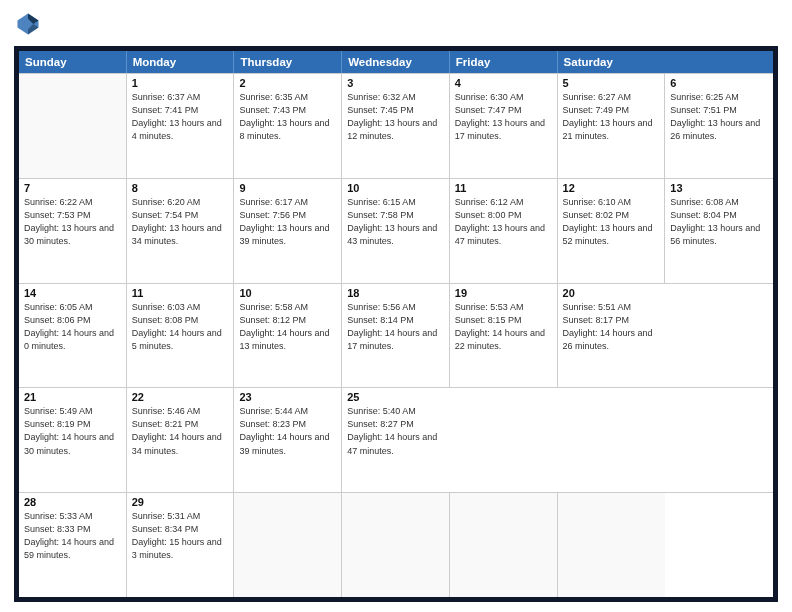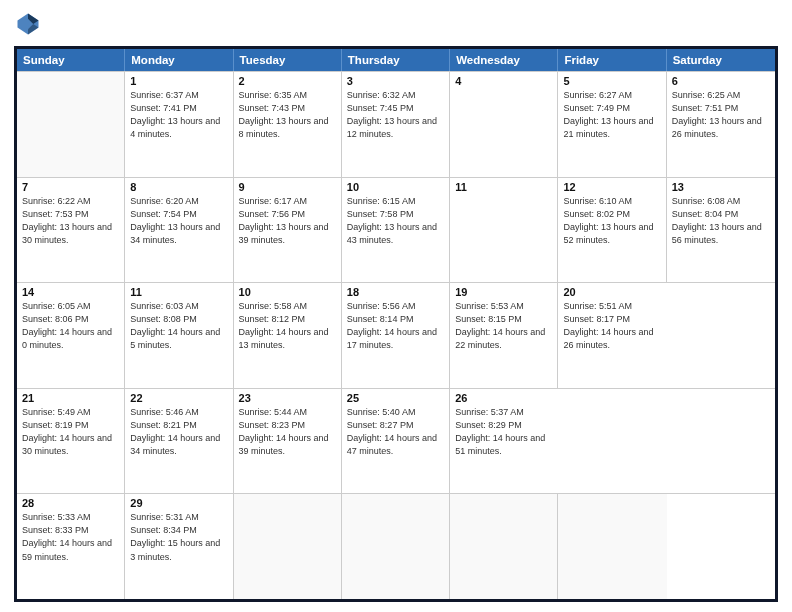--- a/index.html
+++ b/index.html
@@ -47,21 +47,21 @@
       color: #1a1a1a;
     }
     .subtitle {
       font-size: 14px;
       color: #444;
     }
     .calendar {
       flex: 1;
       display: flex;
       flex-direction: column;
-      border: 3px solid #0f172a;
+      border: 5px solid #0f172a;
     }
     .cal-header {
       display: grid;
       grid-template-columns: repeat(7, 1fr);
       background: #2e6db4;
     }
     .cal-header-cell {
       color: #fff;
       font-size: 11.5px;
       font-weight: bold;
@@ -122,21 +122,20 @@
     <div class="title-block">
       <div class="main-title"></div>
       <div class="subtitle"></div>
     </div>
   </div>
 
   <div class="calendar">
     <div class="cal-header" id="cal-header">
         <div class="cal-header-cell">Sunday</div>
         <div class="cal-header-cell">Monday</div>
-        <div class="cal-header-cell">Tuesday</div>
         <div class="cal-header-cell">Thursday</div>
         <div class="cal-header-cell">Wednesday</div>
         <div class="cal-header-cell">Friday</div>
         <div class="cal-header-cell">Saturday</div>
       </div>
     <div class="cal-body" id="cal-body">
         <div class="cal-row">
           <div class="cal-cell empty"></div>
           <div class="cal-cell">
             <span class="day-num">1</span>
@@ -145,20 +144,21 @@
           <div class="cal-cell">
             <span class="day-num">2</span>
             <div class="day-detail">Sunrise: 6:35 AM<br>Sunset: 7:43 PM<br>Daylight: 13 hours and 8 minutes.</div>
           </div>
           <div class="cal-cell">
             <span class="day-num">3</span>
             <div class="day-detail">Sunrise: 6:32 AM<br>Sunset: 7:45 PM<br>Daylight: 13 hours and 12 minutes.</div>
           </div>
           <div class="cal-cell">
             <span class="day-num">4</span>
+            <div class="day-detail">Sunrise: 6:30 AM<br>Sunset: 7:47 PM<br>Daylight: 13 hours and 17 minutes.</div>
           </div>
           <div class="cal-cell">
             <span class="day-num">5</span>
             <div class="day-detail">Sunrise: 6:27 AM<br>Sunset: 7:49 PM<br>Daylight: 13 hours and 21 minutes.</div>
           </div>
           <div class="cal-cell">
             <span class="day-num">6</span>
             <div class="day-detail">Sunrise: 6:25 AM<br>Sunset: 7:51 PM<br>Daylight: 13 hours and 26 minutes.</div>
           </div>
         </div>
@@ -174,20 +174,21 @@
           <div class="cal-cell">
             <span class="day-num">9</span>
             <div class="day-detail">Sunrise: 6:17 AM<br>Sunset: 7:56 PM<br>Daylight: 13 hours and 39 minutes.</div>
           </div>
           <div class="cal-cell">
             <span class="day-num">10</span>
             <div class="day-detail">Sunrise: 6:15 AM<br>Sunset: 7:58 PM<br>Daylight: 13 hours and 43 minutes.</div>
           </div>
           <div class="cal-cell">
             <span class="day-num">11</span>
+            <div class="day-detail">Sunrise: 6:12 AM<br>Sunset: 8:00 PM<br>Daylight: 13 hours and 47 minutes.</div>
           </div>
           <div class="cal-cell">
             <span class="day-num">12</span>
             <div class="day-detail">Sunrise: 6:10 AM<br>Sunset: 8:02 PM<br>Daylight: 13 hours and 52 minutes.</div>
           </div>
           <div class="cal-cell">
             <span class="day-num">13</span>
             <div class="day-detail">Sunrise: 6:08 AM<br>Sunset: 8:04 PM<br>Daylight: 13 hours and 56 minutes.</div>
           </div>
         </div>
@@ -226,24 +227,20 @@
             <span class="day-num">22</span>
             <div class="day-detail">Sunrise: 5:46 AM<br>Sunset: 8:21 PM<br>Daylight: 14 hours and 34 minutes.</div>
           </div>
           <div class="cal-cell">
             <span class="day-num">23</span>
             <div class="day-detail">Sunrise: 5:44 AM<br>Sunset: 8:23 PM<br>Daylight: 14 hours and 39 minutes.</div>
           </div>
           <div class="cal-cell">
             <span class="day-num">25</span>
             <div class="day-detail">Sunrise: 5:40 AM<br>Sunset: 8:27 PM<br>Daylight: 14 hours and 47 minutes.</div>
-          </div>
-          <div class="cal-cell">
-            <span class="day-num">26</span>
-            <div class="day-detail">Sunrise: 5:37 AM<br>Sunset: 8:29 PM<br>Daylight: 14 hours and 51 minutes.</div>
           </div>
         </div>
         <div class="cal-row">
           <div class="cal-cell">
             <span class="day-num">28</span>
             <div class="day-detail">Sunrise: 5:33 AM<br>Sunset: 8:33 PM<br>Daylight: 14 hours and 59 minutes.</div>
           </div>
           <div class="cal-cell">
             <span class="day-num">29</span>
             <div class="day-detail">Sunrise: 5:31 AM<br>Sunset: 8:34 PM<br>Daylight: 15 hours and 3 minutes.</div>

